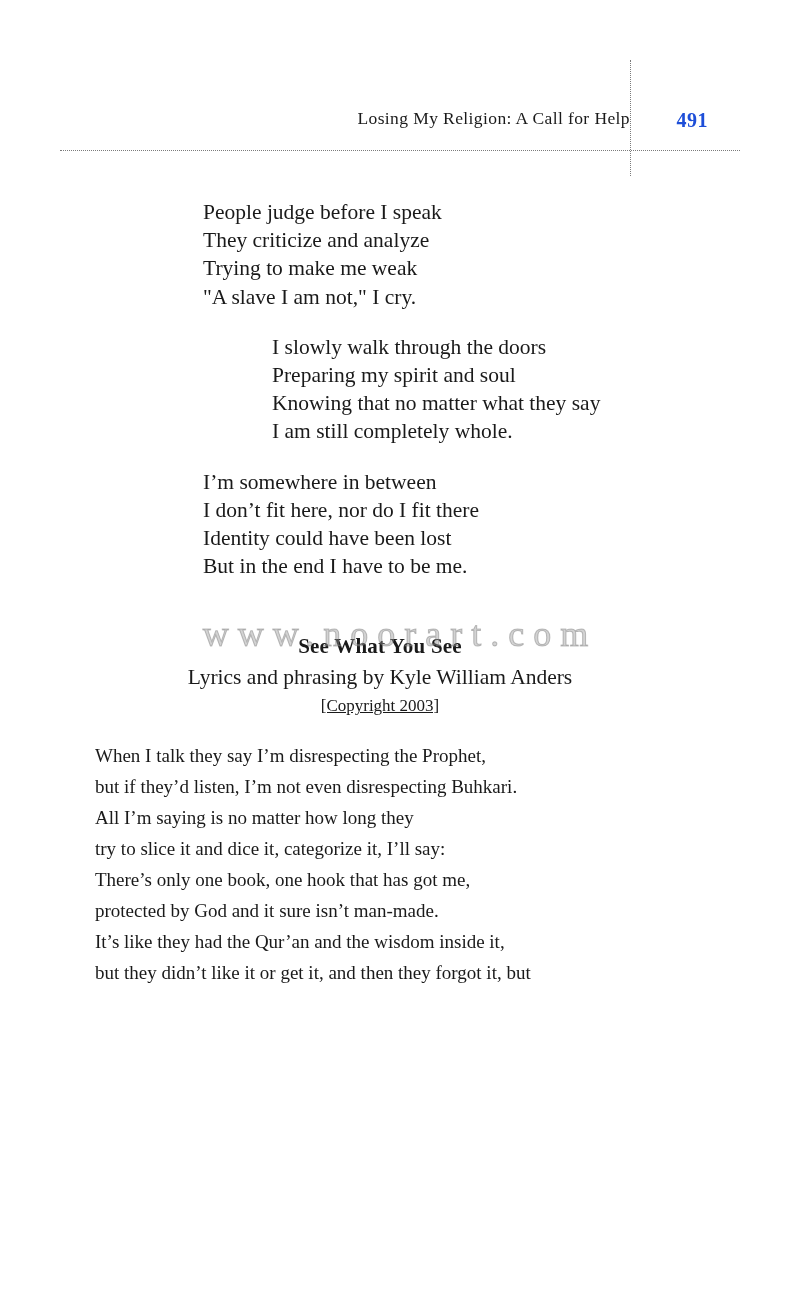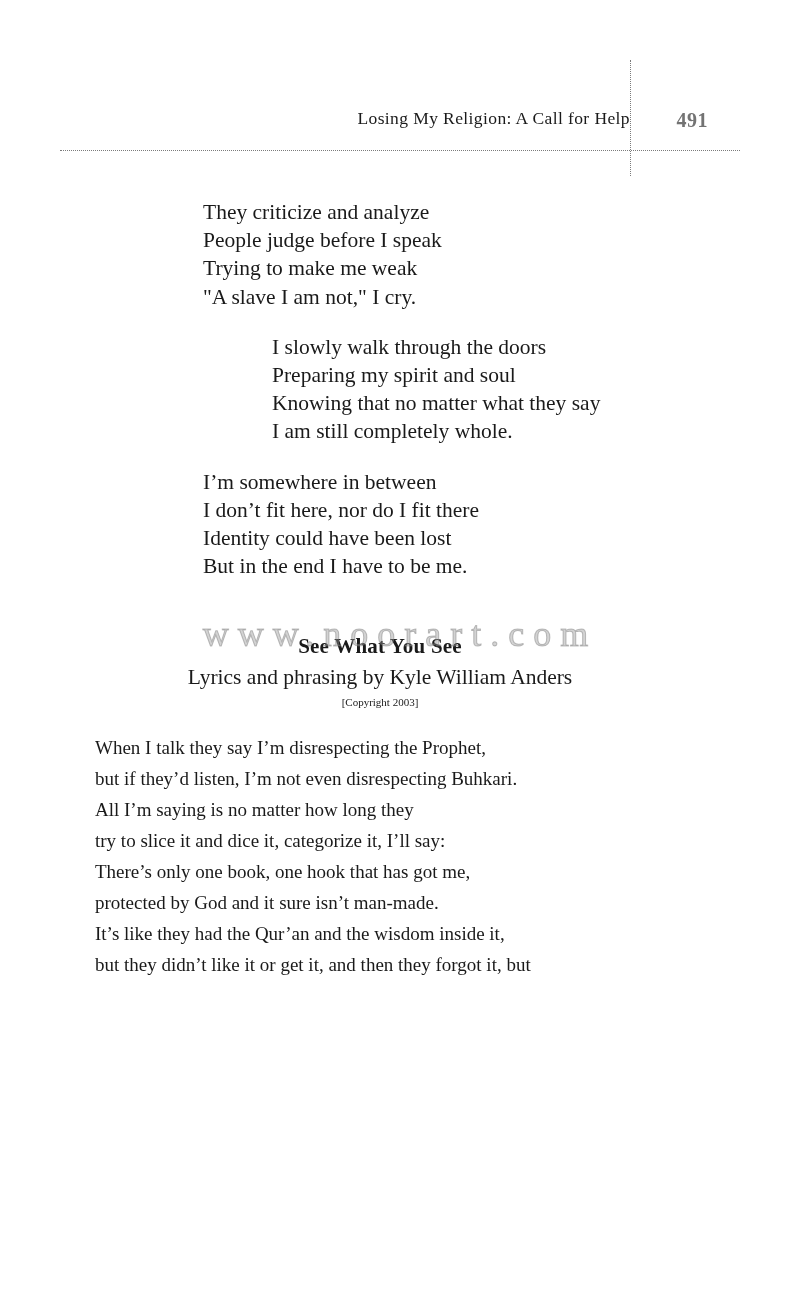--- a/index.html
+++ b/index.html
@@ -40,21 +40,21 @@
     white-space: nowrap;
     color: #1a1a1a;
   }
   .header-page-number {
     position: absolute;
     right: 42px;
     top: 1px;
     font-size: 20px;
     font-weight: bold;
     letter-spacing: 0.5px;
-    color: #737373;
+    color: #1d4ed8;
   }
   .header-rule {
     position: absolute;
     left: 0px;
     right: 10px;
     top: 42px;
     border-top: 1px dotted #7b7b7b;
     height: 0;
   }
   .header-vrule {
@@ -106,22 +106,23 @@
   .song-title {
     font-size: 21px;
     font-weight: bold;
     letter-spacing: 0.2px;
   }
   .song-credit {
     font-size: 21.5px;
     margin-top: 6px;
   }
   .song-copyright {
-    font-size: 11px;
+    font-size: 17px;
     margin-top: 6px;
+    text-decoration: underline;
   }
 
   .lyrics {
     margin-top: 24px;
     margin-left: 35px;
     font-size: 19px;
     line-height: 31px;
   }
   .lyrics .line { white-space: pre; }
 
@@ -152,22 +153,22 @@
     <div class="header-title">Losing My Religion: A Call for Help</div>
     <div class="header-page-number">491</div>
     <div class="header-rule"></div>
   </div>
 
   <div class="content">
 
     <div class="poem">
 
       <div class="stanza s1">
+        <div class="line">People judge before I speak</div>
         <div class="line">They criticize and analyze</div>
-        <div class="line">People judge before I speak</div>
         <div class="line">Trying to make me weak</div>
         <div class="line">"A slave I am not," I cry.</div>
       </div>
 
       <div class="stanza s2">
         <div class="line">I slowly walk through the doors</div>
         <div class="line">Preparing my spirit and soul</div>
         <div class="line">Knowing that no matter what they say</div>
         <div class="line">I am still completely whole.</div>
       </div>

